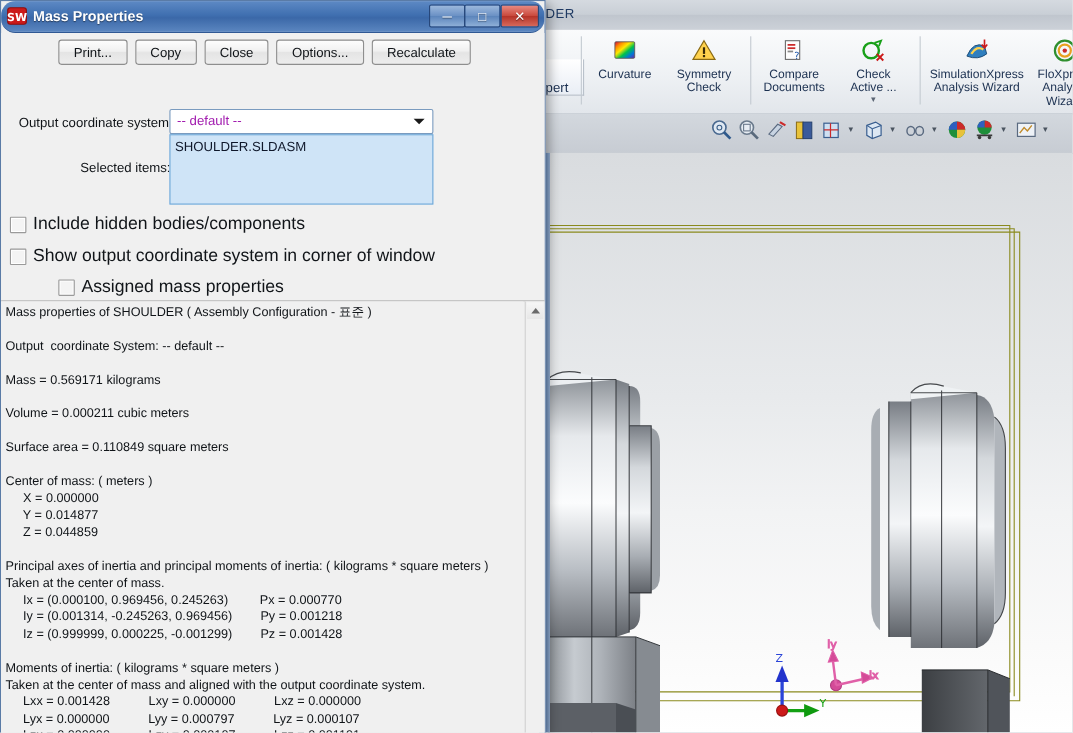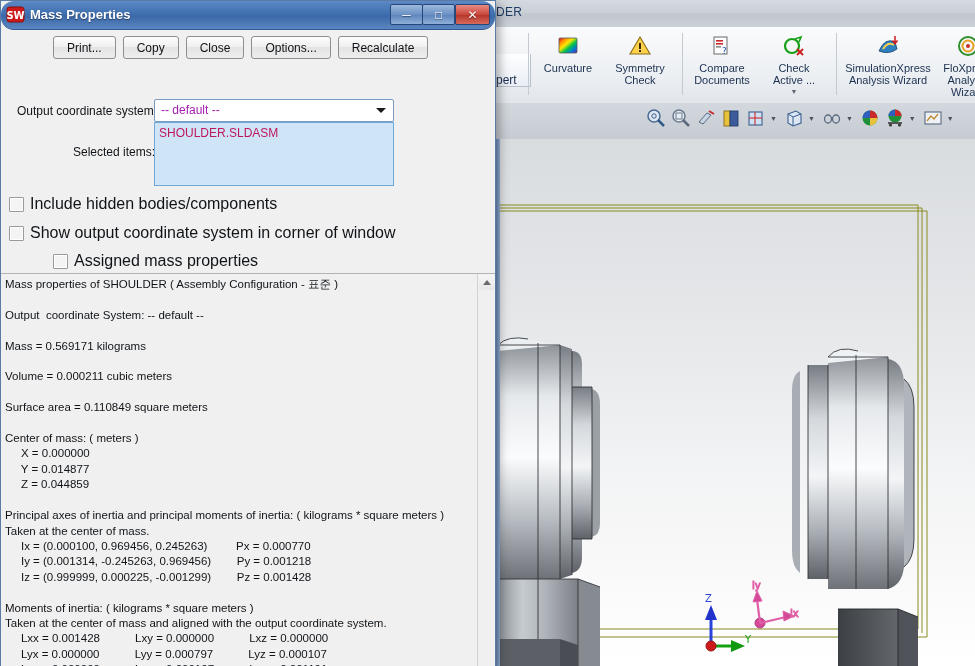--- a/index.html
+++ b/index.html
@@ -78,21 +78,21 @@
   #lbl-ocs{left:16px;top:74px;}
   #sel-ocs{position:absolute;left:153px;top:69px;width:238px;height:21px;
     background:#fff;border:1px solid #7a9bbf;border-radius:2px;cursor:pointer;}
   #sel-ocs .sel-val{position:absolute;left:6px;top:3px;font-size:12px;color:#a21caf;}
   #sel-ocs .sel-arrow{position:absolute;right:7px;top:8px;width:0;height:0;
     border-left:5px solid transparent;border-right:5px solid transparent;border-top:5px solid #1a1a1a;}
 
   #lbl-sel{left:72px;top:115px;}
   #selected-items{position:absolute;left:153px;top:92px;width:238px;height:62px;
     background:#cfe4f7;border:1px solid #6fa8d8;overflow:auto;cursor:text;}
-  #selected-items .si-entry{font-size:12px;color:#be185d;padding:3px 0 0 4px;}
+  #selected-items .si-entry{font-size:12px;color:#0f172a;padding:3px 0 0 4px;}
 
   .cbrow{position:absolute;left:8px;display:flex;align-items:center;cursor:pointer;}
   #cb1{top:165px;} #cb2{top:194px;} #cb3{top:222px;padding-left:44px;}
   .cbox{width:13px;height:13px;background:#f4f4f4;border:1px solid #9a9a9a;
     border-radius:1px;margin-right:6px;box-shadow:inset 0 0 0 1px #ffffff;}
   .cblbl{font-size:16px;color:#101418;}
 
   #results-divider{position:absolute;left:0;top:243px;width:494px;height:1px;background:#b4b4b4;}
   #results-panel{position:absolute;left:0;top:244px;width:475px;height:420px;
     background:#f0f0f0;overflow:hidden;padding:0;}

